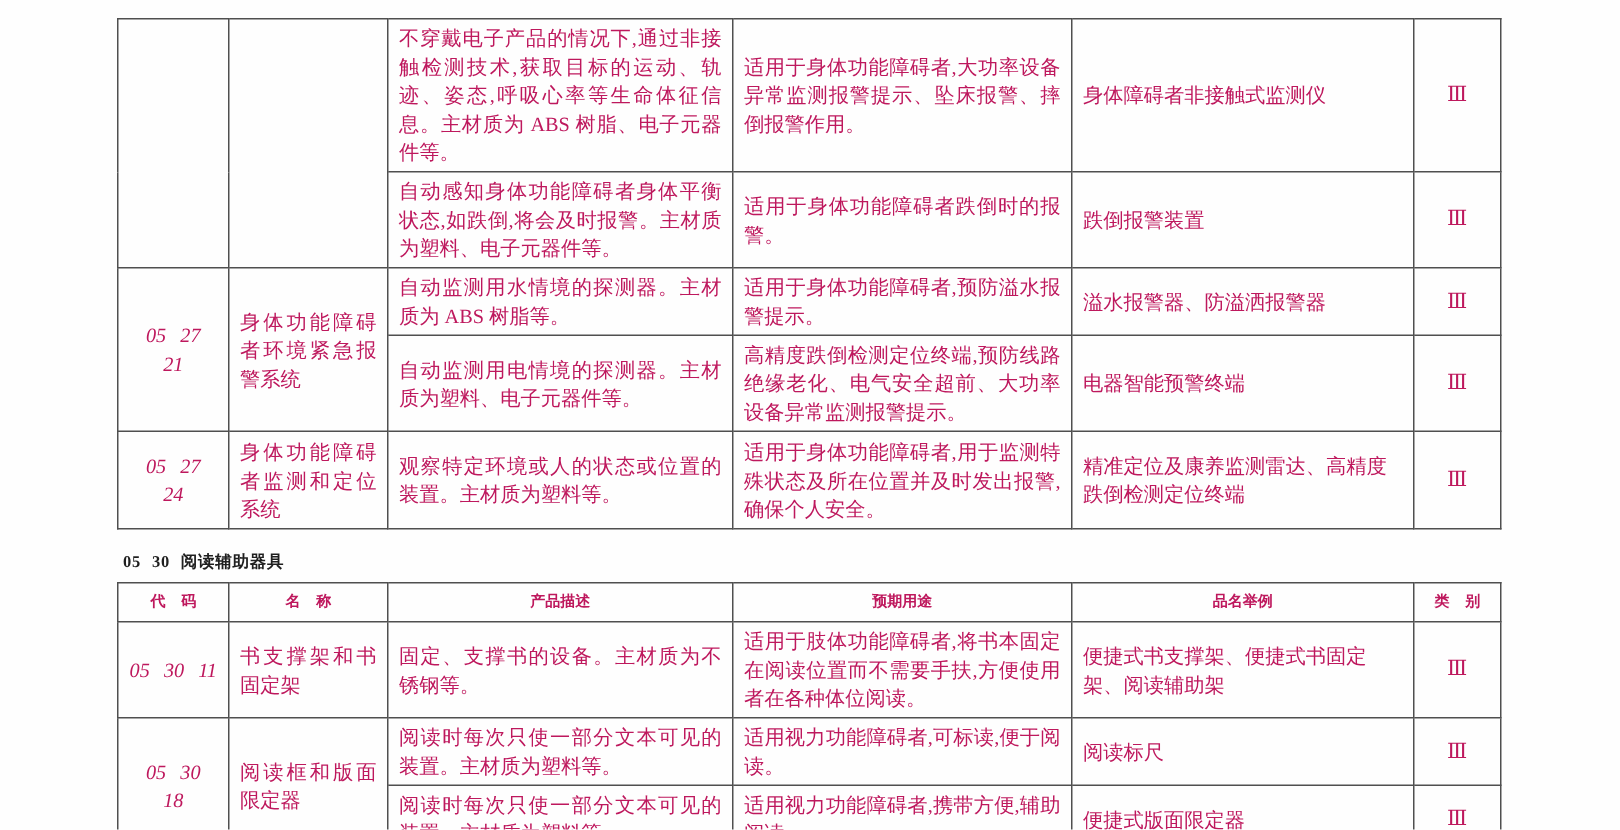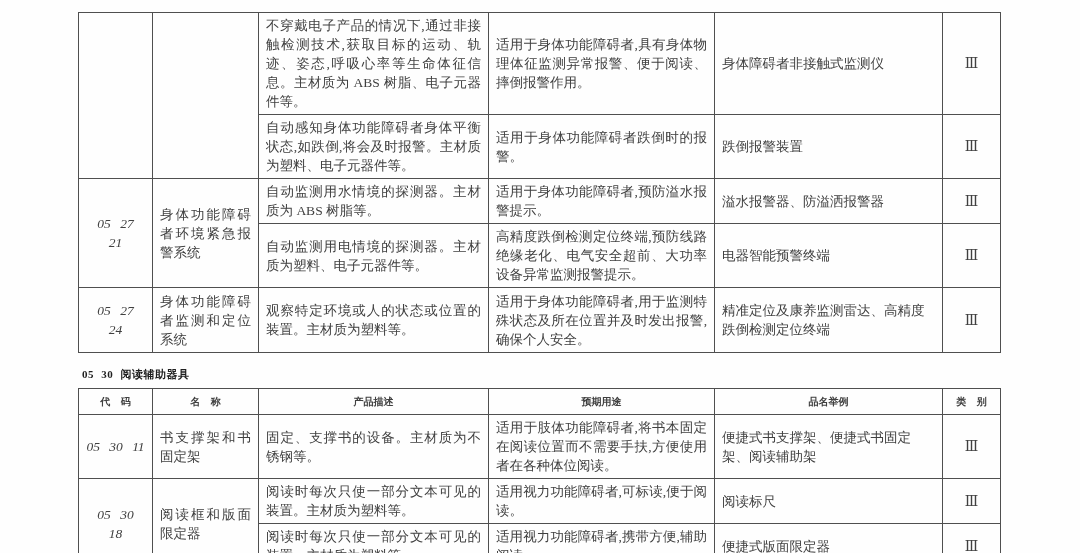--- a/index.html
+++ b/index.html
@@ -10,21 +10,21 @@
     color:#262626;
   }
   .page{
     position:relative;width:1080px;height:553px;overflow:hidden;background:#fefefe;
   }
   .doc{
     position:absolute;left:78px;top:12px;width:924px;
   }
   table.grid{
     border-collapse:collapse;table-layout:fixed;width:922px;
-    font-size:13.5px;line-height:19px;color:#404040;
+    font-size:13.5px;line-height:19px;color:#be185d;
   }
   table.grid td,table.grid th{
     border:1px solid #4f4f4f;
     padding:3px 7px;
     vertical-align:middle;
     overflow:hidden;
   }
   td.c-code{ text-align:center;word-spacing:6px;padding:3px 2px;font-style:italic; }
   td.c-name{ text-align:justify;text-justify:inter-character;padding:3px 9px;margin-left:24px; }
   td.c-desc, td.c-use{ text-align:justify;text-justify:inter-character; }
@@ -49,21 +49,21 @@
           <col style="width:230px">
         <col style="width:226px">
           <col style="width:228px">
           <col style="width:58px">
       </colgroup>
       <tbody>
           <tr style="height:83px">
         <td class="c-code" rowspan="2"></td>
         <td class="c-name" rowspan="2"></td>
         <td class="c-desc">不穿戴电子产品的情况下,通过非接触检测技术,获取目标的运动、轨迹、姿态,呼吸心率等生命体征信息。主材质为 ABS 树脂、电子元器件等。</td>
-        <td class="c-use">适用于身体功能障碍者,具有身体物理体征监测异常报警、便于阅读、摔倒报警作用。</td>
+        <td class="c-use">适用于身体功能障碍者,大功率设备异常监测报警提示、坠床报警、摔倒报警作用。</td>
         <td class="c-ex">身体障碍者非接触式监测仪</td>
         <td class="c-cat">Ⅲ</td>
       </tr>
       <tr style="height:56px">
         <td class="c-desc">自动感知身体功能障碍者身体平衡状态,如跌倒,将会及时报警。主材质为塑料、电子元器件等。</td>
         <td class="c-use">适用于身体功能障碍者跌倒时的报警。</td>
         <td class="c-ex">跌倒报警装置</td>
         <td class="c-cat">Ⅲ</td>
       </tr>
       <tr style="height:41px">

